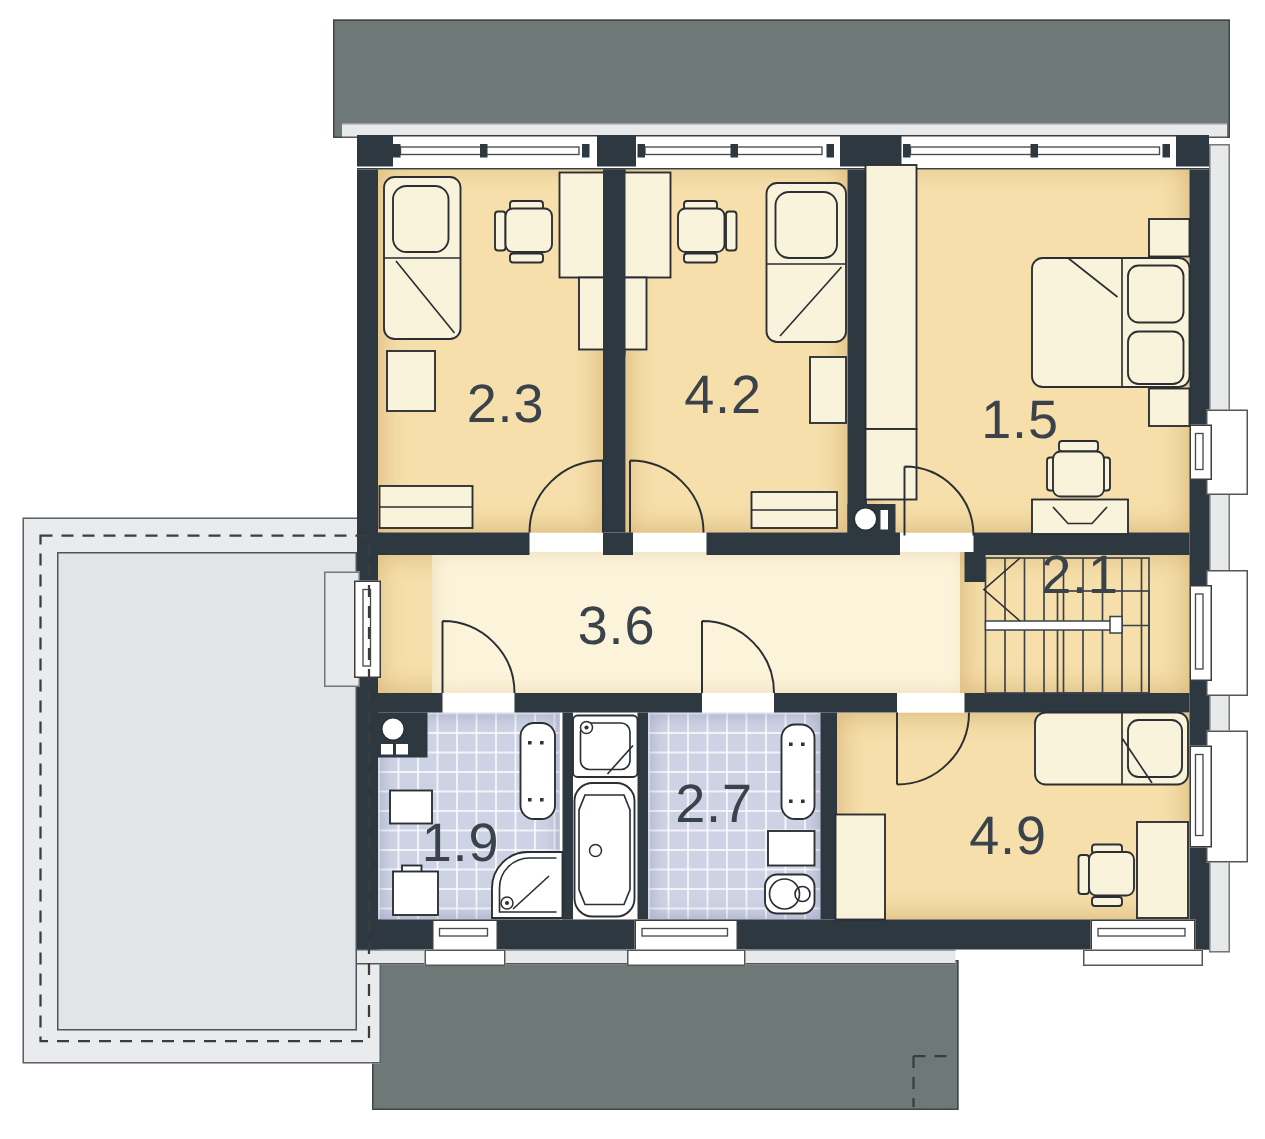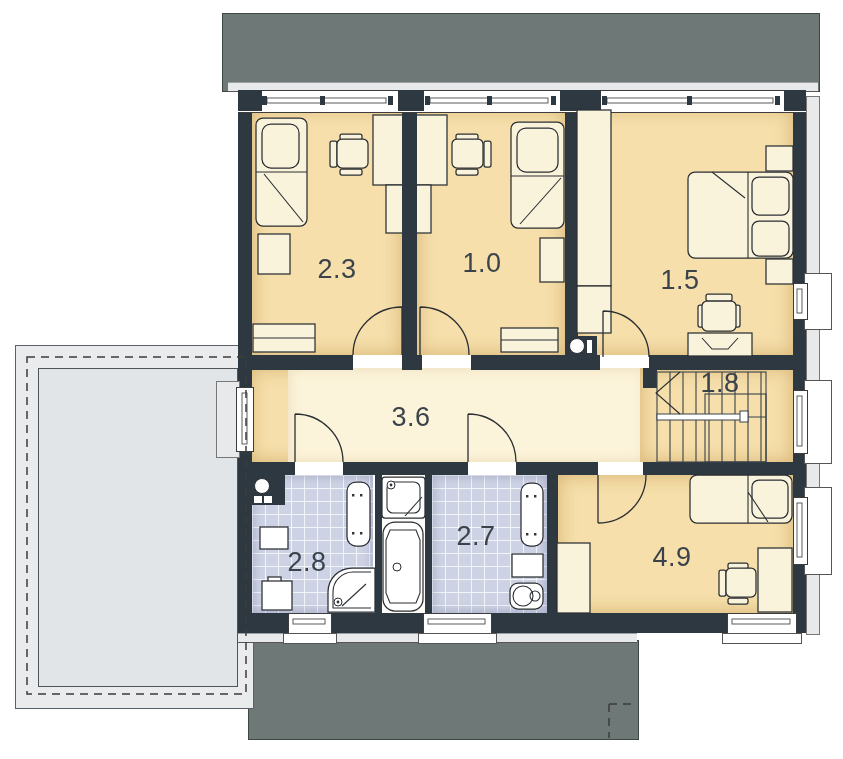--- a/index.html
+++ b/index.html
@@ -21,21 +21,21 @@
   .cream{background:var(--hall-floor,#fcf4da);box-shadow:inset 0 0 12px 2px rgba(166,116,36,.14);}
   .tile{background-color:var(--bath-tile,#cdd2e4);
         background-image:linear-gradient(rgba(255,255,255,.75) 1px,transparent 1px),
                          linear-gradient(90deg,rgba(255,255,255,.75) 1px,transparent 1px);
         background-size:13px 13px;box-shadow:inset 0 0 10px 2px rgba(90,95,140,.30);}
   .niche{background:#fdfcf9;}
   .w{background:var(--wall,#2d3841);}
   .winband{background:#fff;border-top:1.2px solid #3c3c3c;border-bottom:1.2px solid #3c3c3c;}
   .win{background:#fff;border:1px solid #3c3c3c;}
   .wbox{background:#fff;border:1px solid #555;}
-  .label{position:absolute;transform:translate(-50%,-50%);font-size:27px;
+  .label{position:absolute;transform:translate(-50%,-50%);font-size:36px;
          letter-spacing:.5px;color:var(--label-text,#3a434b);}
   svg .f{fill:var(--furniture,#faf3dc);stroke:var(--line,#2b2f33);stroke-width:1.25;}
   svg .wh{fill:#fff;stroke:var(--line,#2b2f33);stroke-width:1.25;}
   svg .ln{fill:none;stroke:var(--line,#2b2f33);stroke-width:1.1;}
   svg .st{fill:none;stroke:#39424b;stroke-width:1.1;}
   svg .door{fill:none;stroke:var(--line,#2b2f33);stroke-width:1.3;}
   svg .wl{fill:var(--wall,#2d3841);}
   svg .gl{fill:#fff;stroke:#4a4a4a;stroke-width:.9;}
   svg .dash{fill:none;stroke:#3c3c3c;stroke-width:1.5;stroke-dasharray:8 6;}
   svg .dot{fill:#333;}
@@ -252,22 +252,22 @@
       <path class="door" d="M468,414 A48,48 0 0 1 516,462 M468,414 L468,462"></path>
       <path class="door" d="M646,475 A48,48 0 0 1 598,523 M598,475 L598,523"></path>
     </g>
 
     <g>
       <rect class="dash" x="27" y="357" width="219" height="337"></rect>
       <path class="dash" d="M609,704 H637 M609,704 V738"></path>
     </g>
   </svg>
 
-  <div class="label" style="left:720px;top:383px">1.8</div>
+  <div class="label" style="left:720px;top:383px">2.1</div>
   <div class="label" style="left:411px;top:417px">3.6</div>
   <div class="label" style="left:337px;top:269px">2.3</div>
-  <div class="label" style="left:482px;top:263px">1.0</div>
+  <div class="label" style="left:482px;top:263px">4.2</div>
   <div class="label" style="left:680px;top:280px">1.5</div>
   <div class="label" style="left:672px;top:557px">4.9</div>
   <div class="label" style="left:476px;top:536px">2.7</div>
-  <div class="label" style="left:307px;top:562px">2.8</div>
+  <div class="label" style="left:307px;top:562px">1.9</div>
 
 </div>
 
 </body></html>

